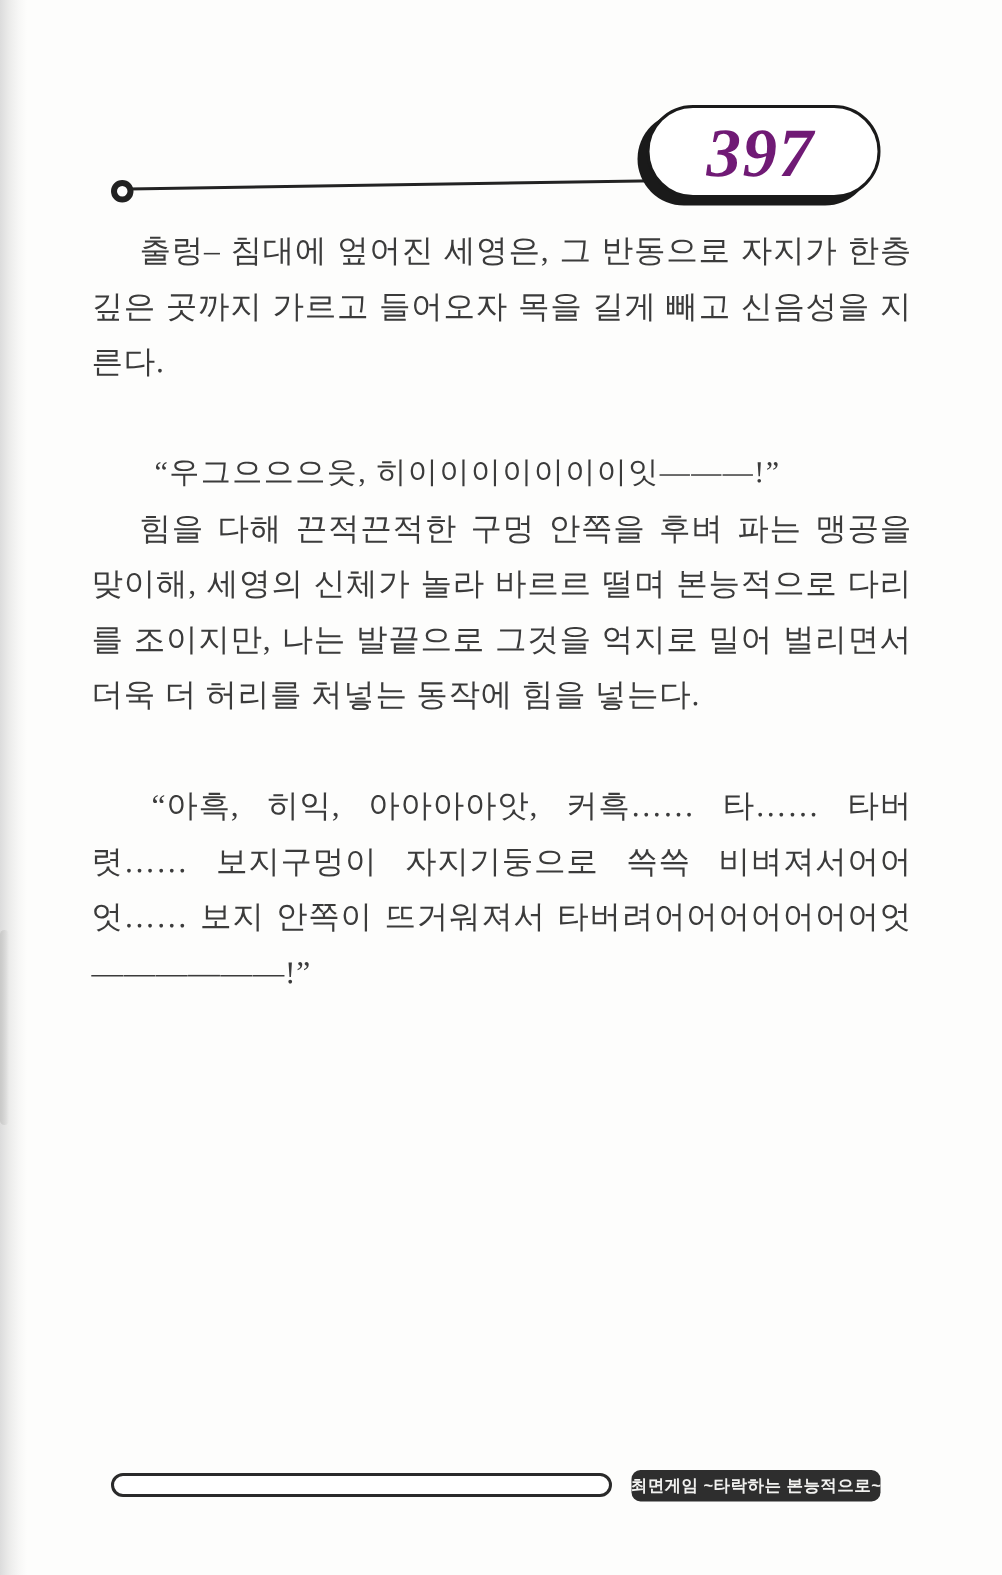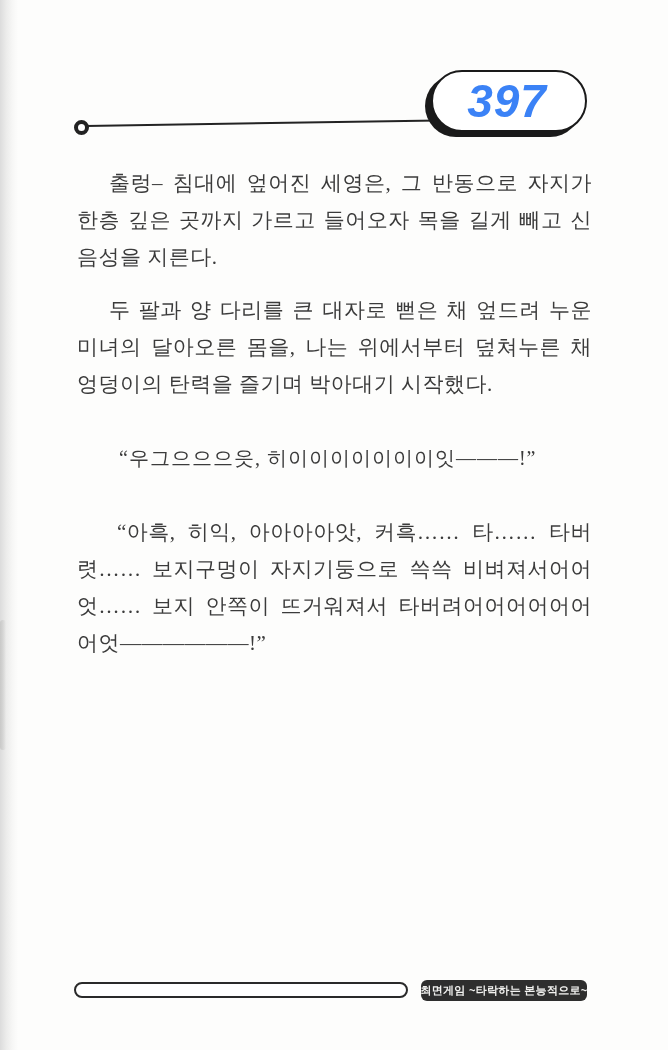--- a/index.html
+++ b/index.html
@@ -54,42 +54,42 @@
     width: 152px; height: 58px;
     background: #fff;
     border: 2.5px solid #1a1a1a;
     border-radius: 31px;
     box-shadow: -6px 5px 0 0 #1a1a1a;
     display: flex;
     align-items: center;
     justify-content: center;
   }
   .page-number {
-    font-family: Liberation Sans, sans-serif;
+    font-family: Liberation Serif, serif;
     font-style: italic;
     font-weight: bold;
     font-size: 46px;
     letter-spacing: 1px;
-    color: #3b82f6;
+    color: #701a75;
     transform: translateX(-2px);
   }
   
   .page-text {
     position: absolute;
     left: 61px; top: 149px;
     width: 547px;
     font-size: 21px;
     line-height: 37px;
     color: #3b3b3b;
     text-align: justify;
     word-break: break-all;
     letter-spacing: 0.5px;
   }
   .page-text p {
-    margin: 16px;
+    margin: 0;
     padding: 0;
   }
   .para.body { text-indent: 32px; }
   .para.dialogue { text-indent: 40px; }
   .para.shout {
     text-indent: 42px;
     font-size: 20px;
     letter-spacing: 1px;
   }
   .para.gap-before { margin-top: 37px; }
@@ -130,22 +130,22 @@
 
   <div class="header-ring"></div>
   <div class="header-line"></div>
 
   <div class="page-number-pill">
     <span class="page-number">397</span>
   </div>
 
   <div class="page-text">
       <p class="para body">출렁– 침대에 엎어진 세영은, 그 반동으로 자지가 한층 깊은 곳까지 가르고 들어오자 목을 길게 빼고 신음성을 지른다.</p>
-      <p class="para body">두 팔과 양 다리를 큰 대자로 뻗은 채 엎드려 누운 미녀의 달아오른 몸을, 나는 위에서부터 덮쳐누른 채 엉덩이의 탄력을 즐기며 박아대기 시작했다.</p>
       <p class="para shout gap-before">“우그으으으읏, 히이이이이이이이잇———!”</p>
+      <p class="para body">힘을 다해 끈적끈적한 구멍 안쪽을 후벼 파는 맹공을 맞이해, 세영의 신체가 놀라 바르르 떨며 본능적으로 다리를 조이지만, 나는 발끝으로 그것을 억지로 밀어 벌리면서 더욱 더 허리를 처넣는 동작에 힘을 넣는다.</p>
       <p class="para dialogue gap-before">“아흑, 히익, 아아아아앗, 커흑…… 타…… 타버렷…… 보지구멍이 자지기둥으로 쓱쓱 비벼져서어어엇…… 보지 안쪽이 뜨거워져서 타버려어어어어어어어엇——————!”</p>
     </div>
 
   <div class="footer-rule-pill"></div>
   <div class="footer-title-badge">
     <span>최면게임 ~타락하는 본능적으로~</span>
   </div>
 
 </div>
 

